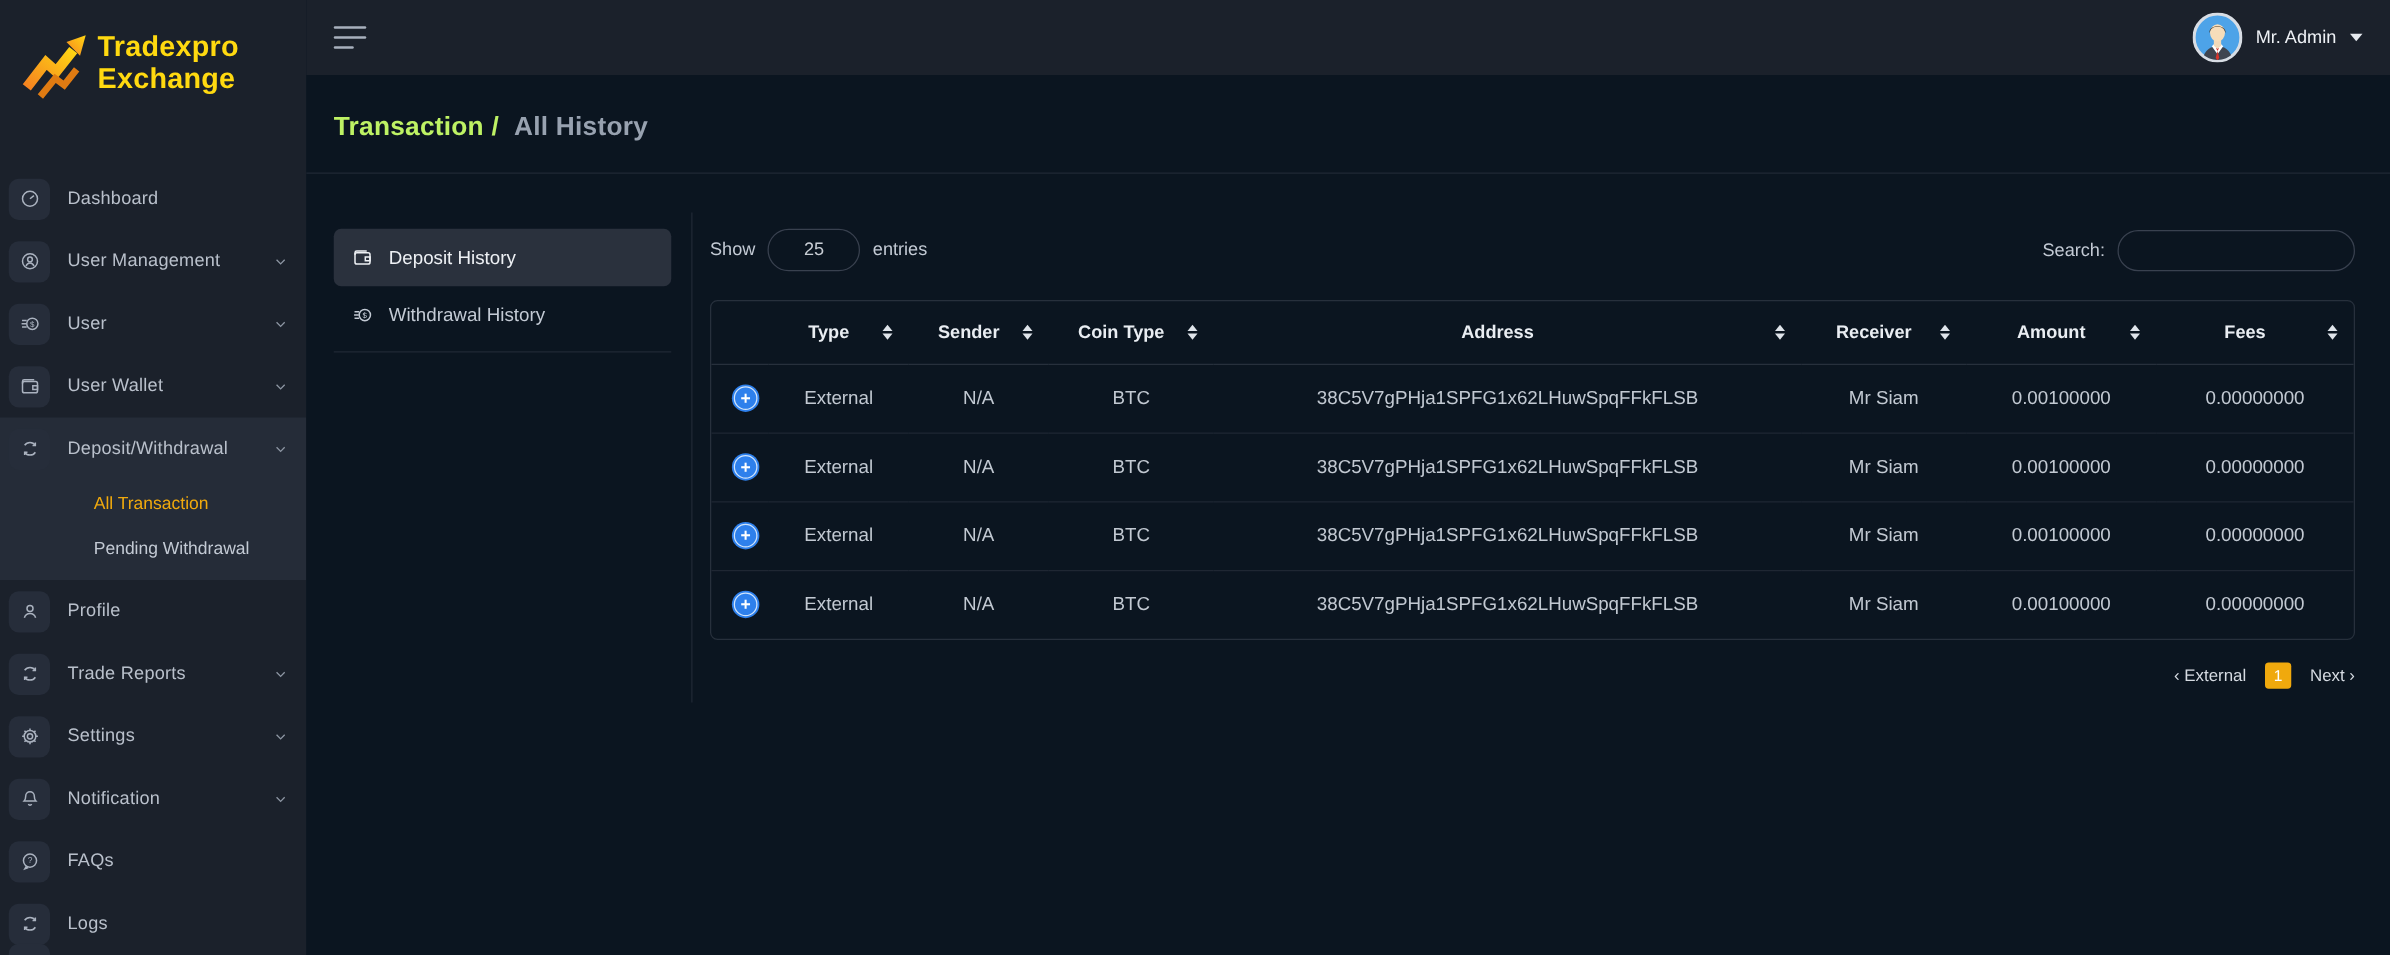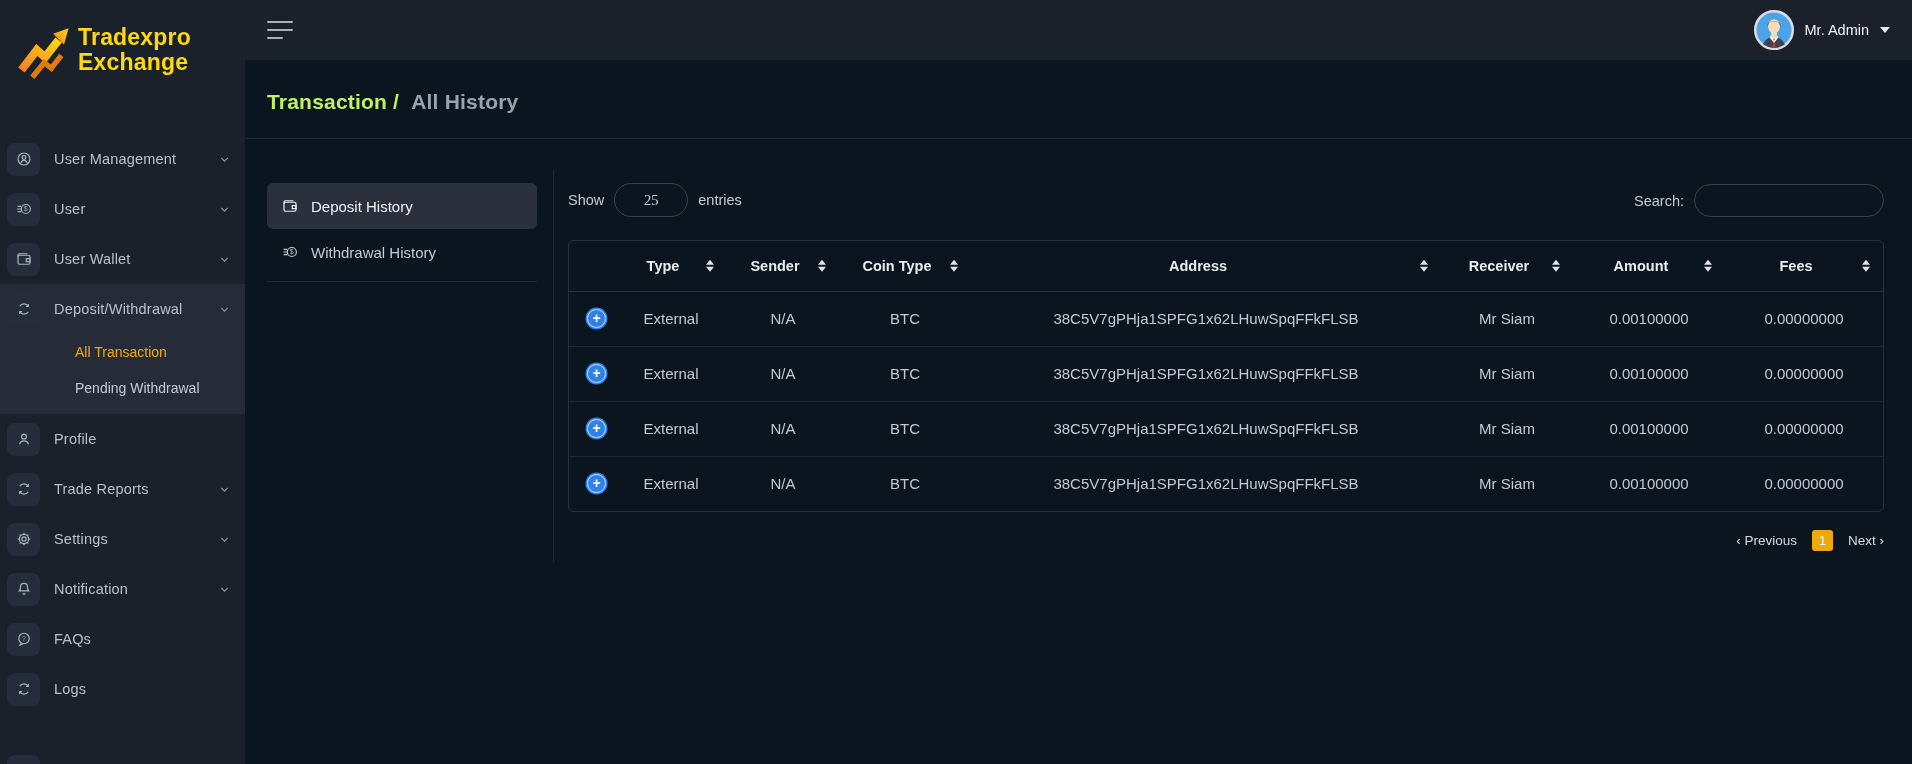--- a/index.html
+++ b/index.html
@@ -80,21 +80,21 @@
   .vdiv { width:1px; background:#202834; margin-top:31px; height:392px; flex:0 0 1px; }
 
   .table-area { flex:1; padding:44px 28px 0 14px; }
   .controls { display:flex; align-items:flex-end; justify-content:space-between; margin-bottom:23px; }
   .ctrl-left, .ctrl-right { display:flex; align-items:center; gap:10px; }
   .ctrl-label { font-size:14.5px; color:#c3cad4; }
   .entries-select {
     width:74px; height:34px; border:1px solid #39414f; border-radius:17px;
     background:transparent; color:#c8cdd4; font-size:14.5px;
     display:flex; align-items:center; justify-content:center; cursor:pointer;
-    font-family:Liberation Serif, serif;
+    font-family:Liberation Sans, sans-serif;
   }
   .search-input {
     width:190px; height:33px; border:1px solid #39414f; border-radius:17px;
     background:transparent; color:#e8ecf1; font-size:14px; padding:0 14px; outline:none;
     font-family:"Liberation Sans", sans-serif;
   }
 
   .table-wrap { border:1px solid #27303c; border-radius:6px; overflow:hidden; }
   table { width:100%; border-collapse:collapse; table-layout:fixed; }
   thead th {
@@ -152,20 +152,29 @@
       </svg>
     </span>
     <div class="logo-text">
       <span>Tradexpro</span>
       <span>Exchange</span>
     </div>
   </div>
 
   <nav class="nav">
 
+    <div class="nav-item">
+      <span class="ibox">
+        <svg class="icon" width="18" height="18" viewBox="0 0 24 24" fill="none" stroke="currentColor" stroke-width="1.6">
+          <circle cx="12" cy="12" r="8"></circle>
+            <path d="M12 12l4.2-3.4"></path>
+        </svg>
+      </span>
+      <span class="nlabel">Dashboard</span>
+    </div>
 
     <div class="nav-item">
       <span class="ibox">
         <svg class="icon" width="18" height="18" viewBox="0 0 24 24" fill="none" stroke="currentColor" stroke-width="1.6">
           <circle cx="12" cy="12" r="8"></circle>
             <circle cx="12" cy="10" r="2.5"></circle>
             <path d="M7.8 17.2c.8-2.4 2.4-3.3 4.2-3.3s3.4.9 4.2 3.3"></path>
         </svg>
       </span>
       <span class="nlabel">User Management</span>
@@ -502,20 +511,20 @@
               <td>38C5V7gPHja1SPFG1x62LHuwSpqFFkFLSB</td>
               <td>Mr Siam</td>
               <td>0.00100000</td>
               <td>0.00000000</td>
             </tr>
           </tbody>
         </table>
       </div>
 
       <div class="pagination">
-        <span class="page-link">‹ Previous</span>
+        <span class="page-link">‹ External</span>
         <span class="page-num">1</span>
         <span class="page-link">Next ›</span>
       </div>
 
     </div>
   </div>
 </main>
 
 </body></html>

